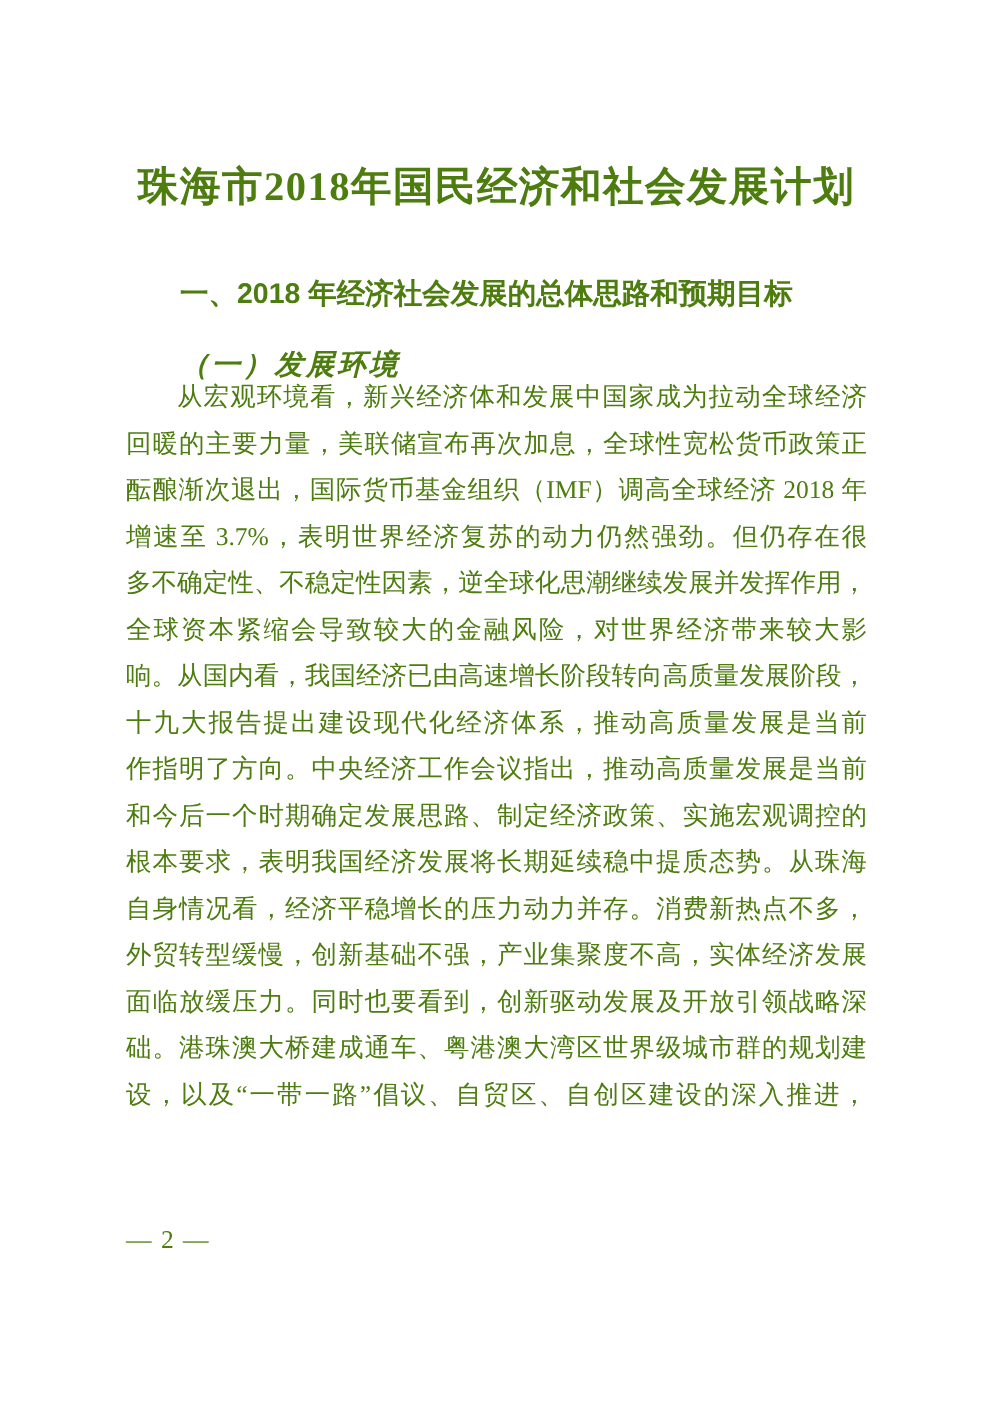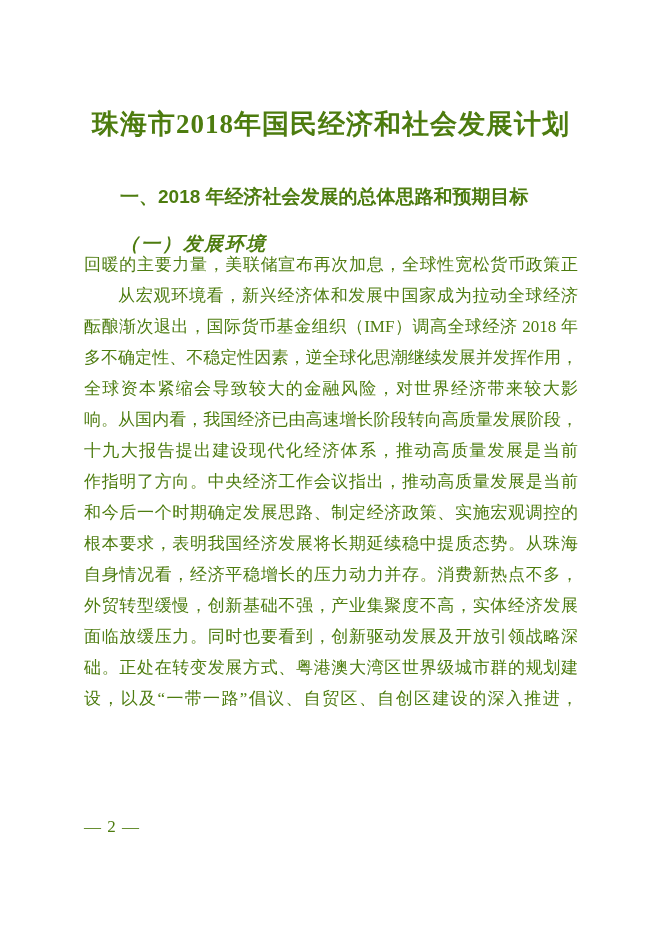--- a/index.html
+++ b/index.html
@@ -87,32 +87,33 @@
 
 <div class="page">
 
   <h1 class="doc-title">珠海市2018年国民经济和社会发展计划</h1>
 
   <div class="section-heading">一、2018 年经济社会发展的总体思路和预期目标</div>
 
   <div class="subsection-heading">（一）发展环境</div>
 
   <div class="para" id="para">
+      <div class="pline first">从宏观环境看，新兴经济体和发展中国家成为拉动全球经济</div>
       <div class="pline">回暖的主要力量，美联储宣布再次加息，全球性宽松货币政策正</div>
-      <div class="pline first">从宏观环境看，新兴经济体和发展中国家成为拉动全球经济</div>
       <div class="pline">酝酿渐次退出，国际货币基金组织（IMF）调高全球经济 2018 年</div>
+      <div class="pline">增速至 3.7%，表明世界经济复苏的动力仍然强劲。但仍存在很</div>
       <div class="pline">多不确定性、不稳定性因素，逆全球化思潮继续发展并发挥作用，</div>
       <div class="pline">全球资本紧缩会导致较大的金融风险，对世界经济带来较大影</div>
       <div class="pline">响。从国内看，我国经济已由高速增长阶段转向高质量发展阶段，</div>
       <div class="pline">十九大报告提出建设现代化经济体系，推动高质量发展是当前</div>
       <div class="pline">作指明了方向。中央经济工作会议指出，推动高质量发展是当前</div>
       <div class="pline">和今后一个时期确定发展思路、制定经济政策、实施宏观调控的</div>
       <div class="pline">根本要求，表明我国经济发展将长期延续稳中提质态势。从珠海</div>
       <div class="pline">自身情况看，经济平稳增长的压力动力并存。消费新热点不多，</div>
       <div class="pline">外贸转型缓慢，创新基础不强，产业集聚度不高，实体经济发展</div>
       <div class="pline">面临放缓压力。同时也要看到，创新驱动发展及开放引领战略深</div>
-      <div class="pline">础。正处在转变发展方式、粤港澳大湾区世界级城市群的规划建</div>
+      <div class="pline">础。港珠澳大桥建成通车、粤港澳大湾区世界级城市群的规划建</div>
       <div class="pline">设，以及“一带一路”倡议、自贸区、自创区建设的深入推进，</div>
     </div>
 
   <div class="page-number">— 2 —</div>
 
 </div>
 
 </body></html>

